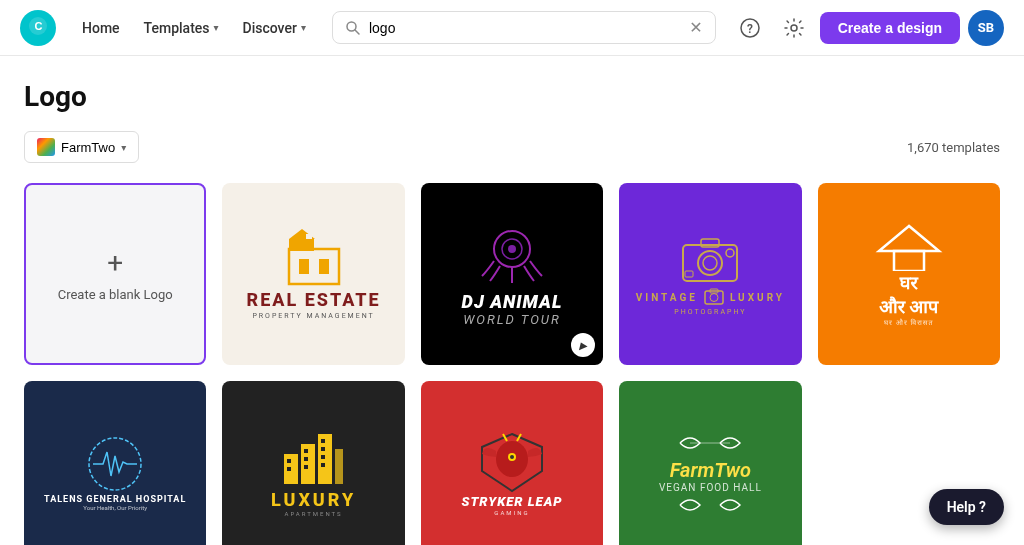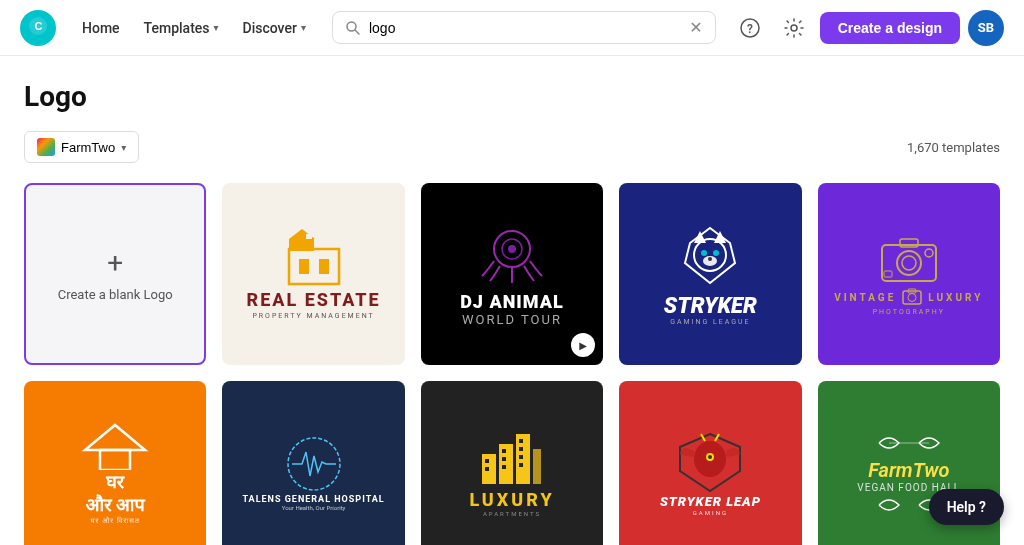--- a/index.html
+++ b/index.html
@@ -355,56 +355,38 @@
         <rect x="15" y="30" width="10" height="15" fill="#f0a500"></rect>
         <rect x="35" y="30" width="10" height="15" fill="#f0a500"></rect>
         <rect x="5" y="10" width="25" height="12" fill="#f0a500"></rect>
         <polygon points="5,10 18,0 31,10" fill="#f0a500"></polygon>
         <rect x="22" y="5" width="6" height="5" fill="#f5f0e8"></rect>
       </svg>
       <div class="re-title">REAL ESTATE</div>
       <div class="re-subtitle">PROPERTY MANAGEMENT</div>
     </div>
 
-    <div class="logo-card dj-card" style="background:#000;">
+    <div class="logo-card dj-card" style="background:#000;font-style:italic;">
       <svg width="80" height="70" viewBox="0 0 80 70">
 
         <circle cx="40" cy="28" r="18" fill="none" stroke="#9c27b0" stroke-width="2"></circle>
         <circle cx="40" cy="28" r="10" fill="none" stroke="#7b1fa2" stroke-width="1.5"></circle>
         <circle cx="40" cy="28" r="4" fill="#7b1fa2"></circle>
 
         <path d="M22 40 Q15 50 10 55" stroke="#9c27b0" stroke-width="2" fill="none"></path>
         <path d="M28 45 Q22 55 18 60" stroke="#9c27b0" stroke-width="2" fill="none"></path>
         <path d="M40 46 Q40 55 40 62" stroke="#9c27b0" stroke-width="2" fill="none"></path>
         <path d="M52 45 Q58 55 62 60" stroke="#9c27b0" stroke-width="2" fill="none"></path>
         <path d="M58 40 Q65 50 70 55" stroke="#9c27b0" stroke-width="2" fill="none"></path>
       </svg>
       <div class="dj-title">DJ ANIMAL</div>
       <div class="dj-subtitle">WORLD TOUR</div>
       <div class="play-badge">▶</div>
     </div>
 
-    <div class="logo-card stryker-card" style="background:#1a237e;">
-      <svg width="80" height="70" viewBox="0 0 80 70">
-
-        <polygon points="40,5 60,20 65,40 40,60 15,40 20,20" fill="none" stroke="white" stroke-width="2"></polygon>
-        <circle cx="40" cy="32" r="16" fill="#1a237e" stroke="white" stroke-width="2"></circle>
-
-        <polygon points="24,20 30,8 36,20" fill="white"></polygon>
-        <polygon points="56,20 50,8 44,20" fill="white"></polygon>
-
-        <circle cx="34" cy="30" r="3" fill="#00bcd4"></circle>
-        <circle cx="46" cy="30" r="3" fill="#00bcd4"></circle>
-
-        <ellipse cx="40" cy="38" rx="7" ry="5" fill="white" opacity="0.9"></ellipse>
-        <circle cx="40" cy="36" r="2" fill="#333"></circle>
-      </svg>
-      <div class="stryker-title">STRYKER</div>
-      <div class="stryker-subtitle">GAMING LEAGUE</div>
-    </div>
 
     <div class="logo-card vintage-card" style="background:#6d28d9;">
       <svg width="70" height="55" viewBox="0 0 70 55">
         <rect x="8" y="12" width="54" height="36" rx="4" fill="none" stroke="#c9a84c" stroke-width="2"></rect>
         <circle cx="35" cy="30" r="12" fill="none" stroke="#c9a84c" stroke-width="2"></circle>
         <circle cx="35" cy="30" r="7" fill="none" stroke="#c9a84c" stroke-width="1.5"></circle>
         <rect x="26" y="6" width="18" height="8" rx="2" fill="none" stroke="#c9a84c" stroke-width="1.5"></rect>
         <circle cx="55" cy="20" r="4" fill="none" stroke="#c9a84c" stroke-width="1.5"></circle>
         <rect x="10" y="38" width="8" height="6" rx="1" fill="none" stroke="#c9a84c" stroke-width="1"></rect>
       </svg>

